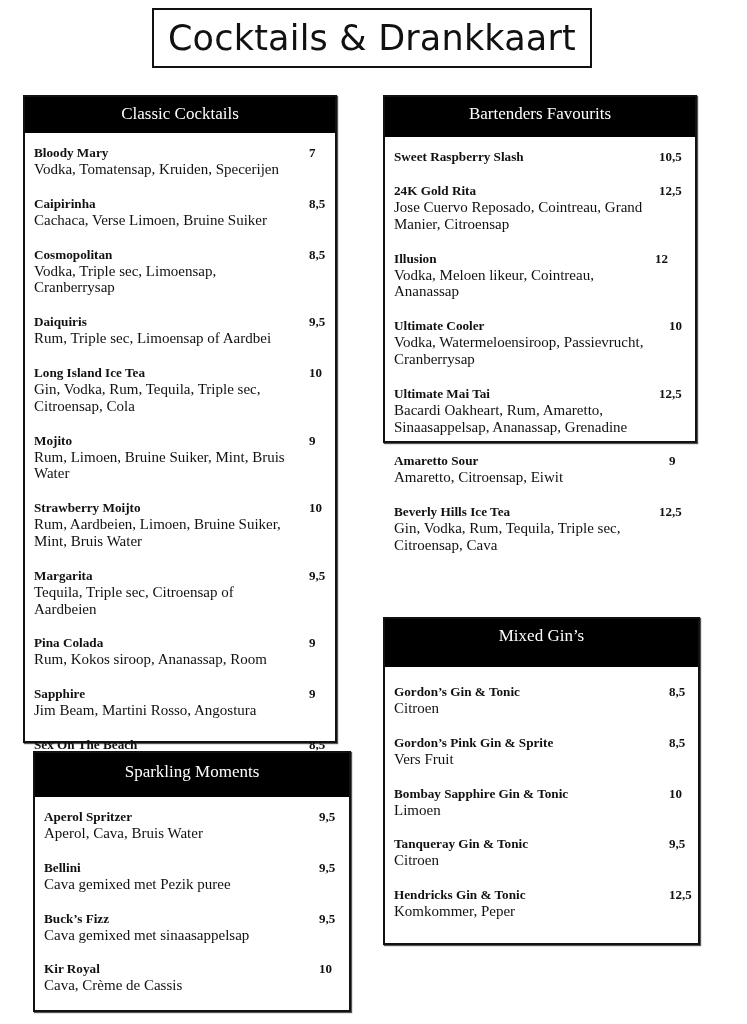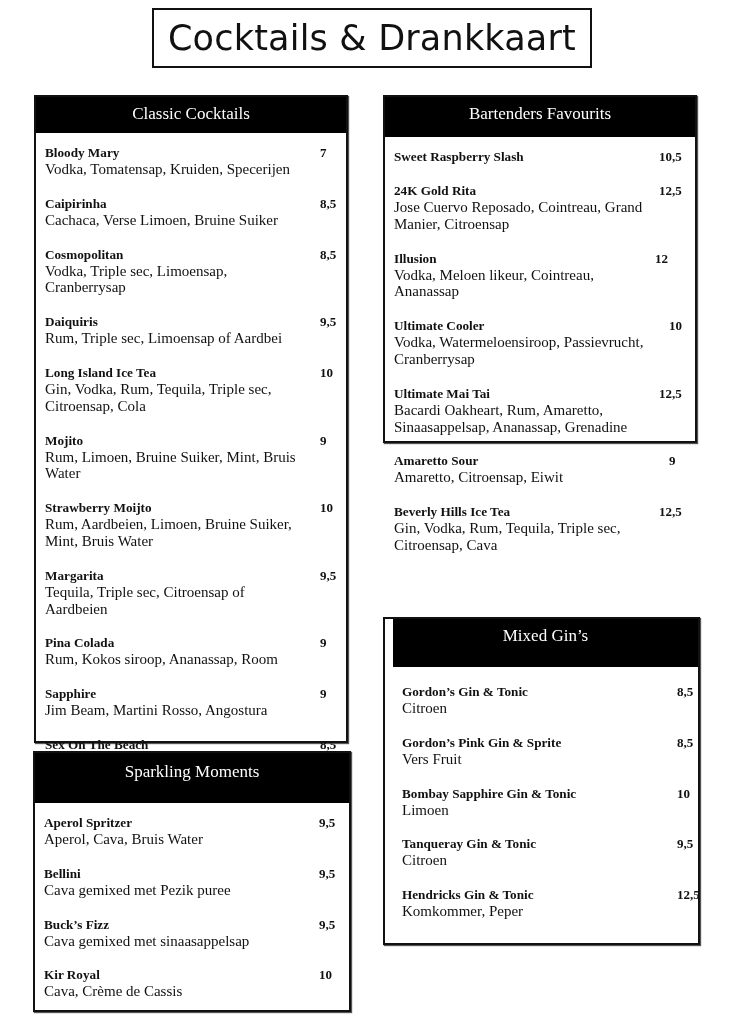--- a/index.html
+++ b/index.html
@@ -42,21 +42,21 @@
       font-family: "Liberation Serif", serif; font-size: 13px;
     }
   </style>
 </head>
 <body>
 
 <div class="title-box">
   <span>Cocktails &amp; Drankkaart</span>
 </div>
 
-<div class="section" style="left:34px; top:95px; width:314px; height:648px;">
+<div class="section" style="left:23px; top:95px; width:314px; height:648px;">
   <div class="section-header">Classic Cocktails</div>
   <div class="items" id="classic-items">
       <div class="item" style="margin-bottom: 17px;">
         <div class="item-name">Bloody Mary</div>
         <div class="item-desc">Vodka, Tomatensap, Kruiden, Specerijen</div>
         <div class="item-price" style="left: 275px;">7</div>
       </div>
       <div class="item" style="margin-bottom: 17px;">
         <div class="item-name">Caipirinha</div>
         <div class="item-desc">Cachaca, Verse Limoen, Bruine Suiker</div>
@@ -103,21 +103,21 @@
         <div class="item-price" style="left: 275px;">9</div>
       </div>
       <div class="item" style="margin-bottom: 17px;">
         <div class="item-name">Sex On The Beach</div>
         <div class="item-price" style="left: 275px;">8,5</div>
       </div>
     </div>
 </div>
 
 <div class="section" style="left:33px; top:751px; width:318px; height:261px;">
-  <div class="section-header" style="height:50px;line-height:38px;">Sparkling Moments</div>
+  <div class="section-header" style="height:44px;line-height:38px;">Sparkling Moments</div>
   <div class="items" id="sparkling-items">
       <div class="item" style="margin-bottom: 17px;">
         <div class="item-name">Aperol Spritzer</div>
         <div class="item-desc">Aperol, Cava, Bruis Water</div>
         <div class="item-price" style="left: 275px;">9,5</div>
       </div>
       <div class="item" style="margin-bottom: 17px;">
         <div class="item-name">Bellini</div>
         <div class="item-desc">Cava gemixed met Pezik puree</div>
         <div class="item-price" style="left: 275px;">9,5</div>
@@ -168,21 +168,21 @@
         <div class="item-price" style="left: 275px;">9</div>
       </div>
       <div class="item" style="margin-bottom: 17px;">
         <div class="item-name">Beverly Hills Ice Tea</div>
         <div class="item-desc">Gin, Vodka, Rum, Tequila, Triple sec, Citroensap, Cava</div>
         <div class="item-price" style="left: 265px;">12,5</div>
       </div>
     </div>
 </div>
 
-<div class="section" style="left:383px; top:617px; width:317px; height:328px;padding-left:8px;">
+<div class="section" style="left:383px; top:617px; width:317px; height:328px;">
   <div class="section-header" style="height:48px;line-height:34px;">Mixed Gin’s</div>
   <div class="items" id="gins-items" style="padding-top:16px;">
       <div class="item" style="margin-bottom: 17px;">
         <div class="item-name">Gordon’s Gin &amp; Tonic</div>
         <div class="item-desc">Citroen</div>
         <div class="item-price" style="left: 275px;">8,5</div>
       </div>
       <div class="item" style="margin-bottom: 17px;">
         <div class="item-name">Gordon’s Pink Gin &amp; Sprite</div>
         <div class="item-desc">Vers Fruit</div>

